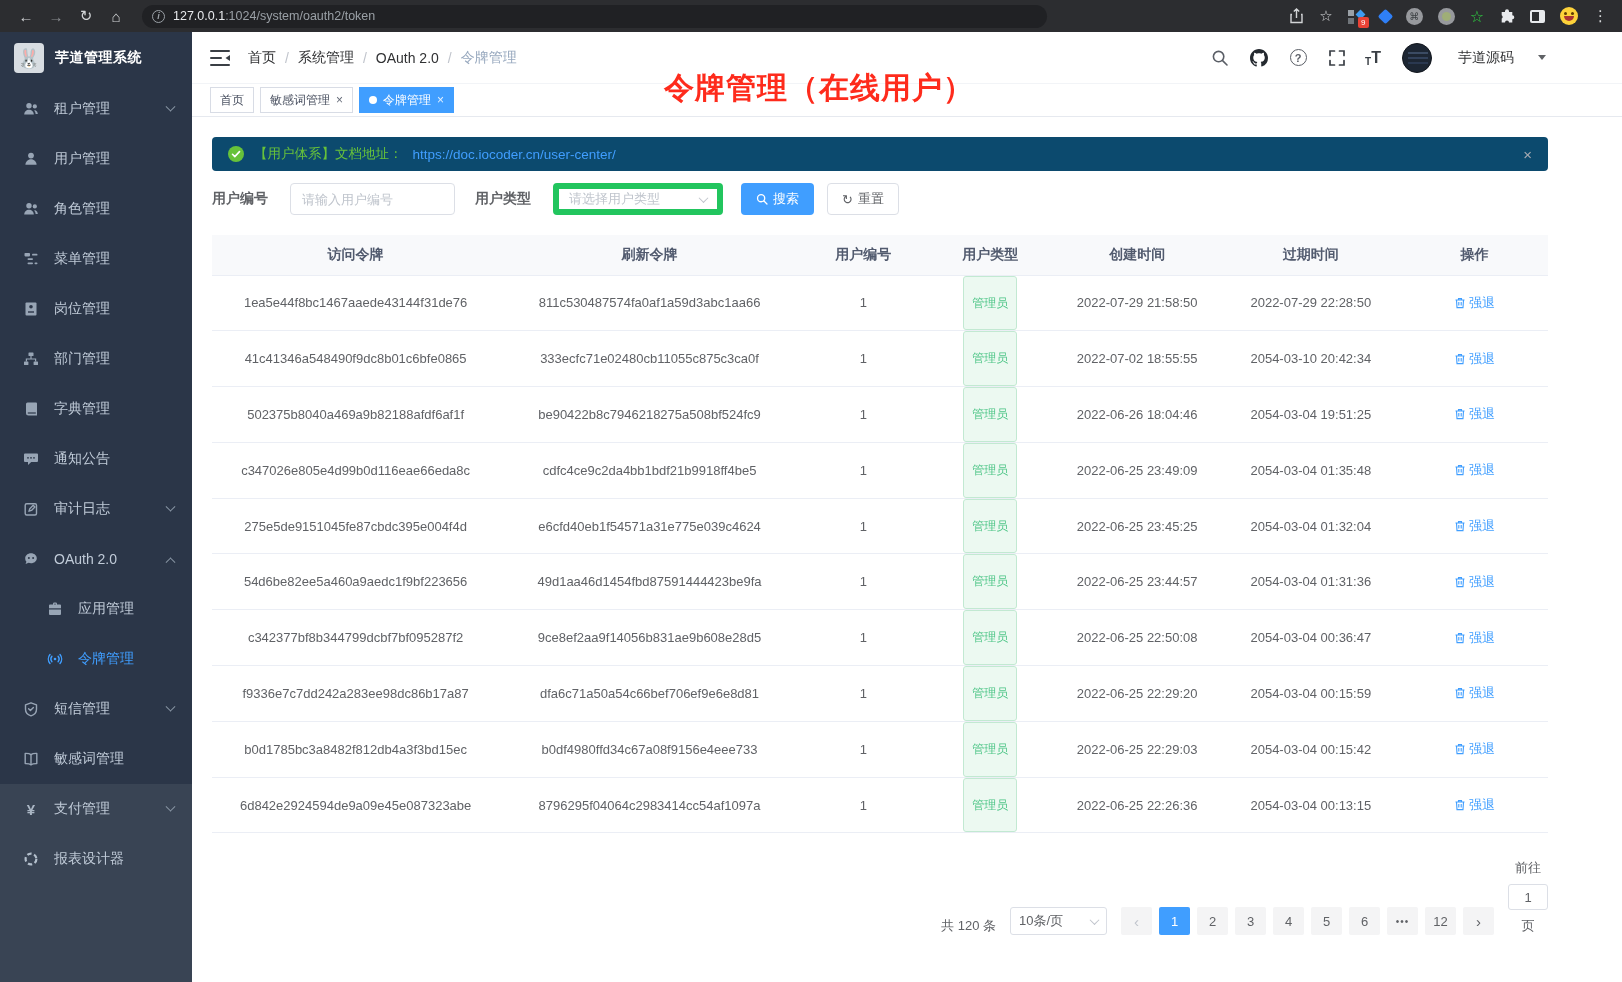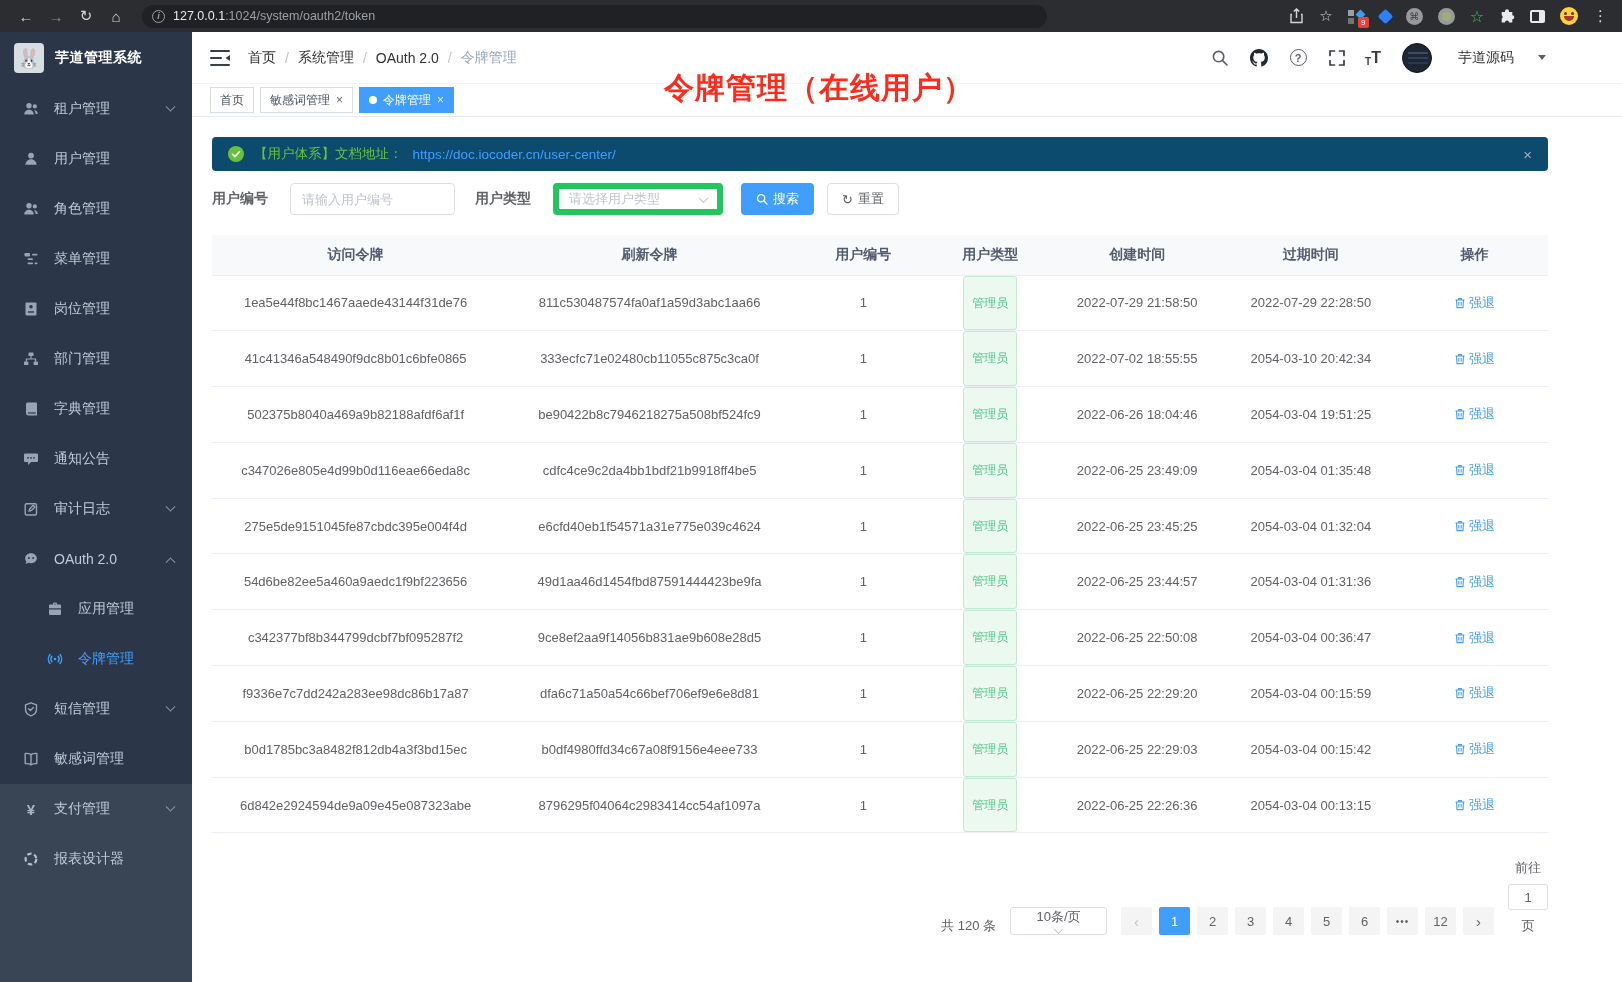--- a/index.html
+++ b/index.html
@@ -98,21 +98,21 @@
   table { width:100%; border-collapse:collapse; table-layout:fixed; margin-top:20px; font-size:13px; color:#606266; }
   col.c1 { width:21.5%; } col.c2 { width:22.5%; } col.c3 { width:9.5%; } col.c4 { width:9.5%; }
   col.c5 { width:12.5%; } col.c6 { width:13.5%; } col.c7 { width:11%; }
   th { height:40px; background:#f8f9fb; color:#515a6e; font-weight:bold; font-size:14px; border-bottom:1px solid #ebeef5; text-align:center; }
   td { height:48px; text-align:center; border-bottom:1px solid #ebeef5; overflow:hidden; white-space:nowrap; text-overflow:ellipsis; }
   .badge { display:inline-block; background:#ecf9f1; border:1px solid #c2e9d2; color:#4fc688; font-size:12px; padding:18px 8px; border-radius:3px; line-height:1.4; }
   .act { color:#409eff; text-decoration:none; display:inline-flex; align-items:center; gap:3px; cursor:pointer; font-size:13px; }
   .act svg { width:12px; height:12px; fill:none; stroke:#409eff; stroke-width:1.1; }
   
   .pager { display:flex; align-items:flex-end; justify-content:flex-end; margin-top:26px; gap:14px; font-size:13px; color:#606266; }
-  .size-select { width:97px; height:28px; border:1px solid #dcdfe6; border-radius:3px; display:flex; align-items:center; justify-content:space-between; padding:0 8px; cursor:pointer; color:#606266;flex-direction:column; }
+  .size-select { width:97px; height:28px; border:1px solid #dcdfe6; border-radius:3px; display:flex; align-items:center; justify-content:space-between; padding:0 8px; cursor:pointer; color:#606266; }
   .pages { display:flex; align-items:center; gap:7px; }
   .pg { min-width:31px; height:28px; background:#f4f4f5; border-radius:2px; display:flex; align-items:center; justify-content:center; color:#606266; cursor:pointer; padding:0 4px; font-size:13px; }
   .pg.on { background:#409eff; color:#fff; }
   .pg.nav-prev { color:#c0c4cc; font-size:15px; }
   .pg.nav-next { color:#606266; font-size:15px; }
   .goto { display:flex; align-items:center; gap:7px;flex-direction:column; }
   .goto input { width:40px; height:26px; border:1px solid #dcdfe6; border-radius:3px; text-align:center; font-size:13px; color:#606266; outline:none; }
   
   .annotation { position:absolute; left:664px; top:68px; font-size:30px; font-weight:bold; color:#fe2b1c; z-index:60; letter-spacing:1px; white-space:nowrap; }
 </style>

